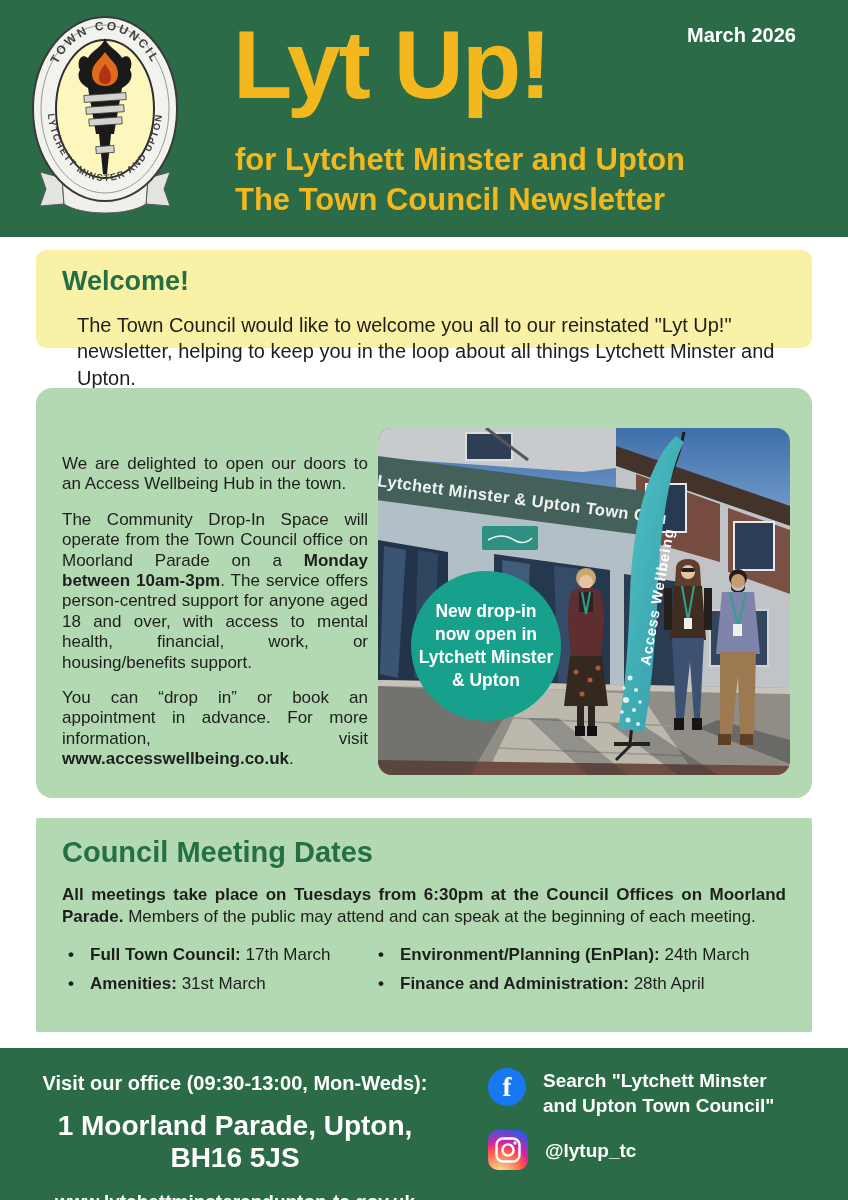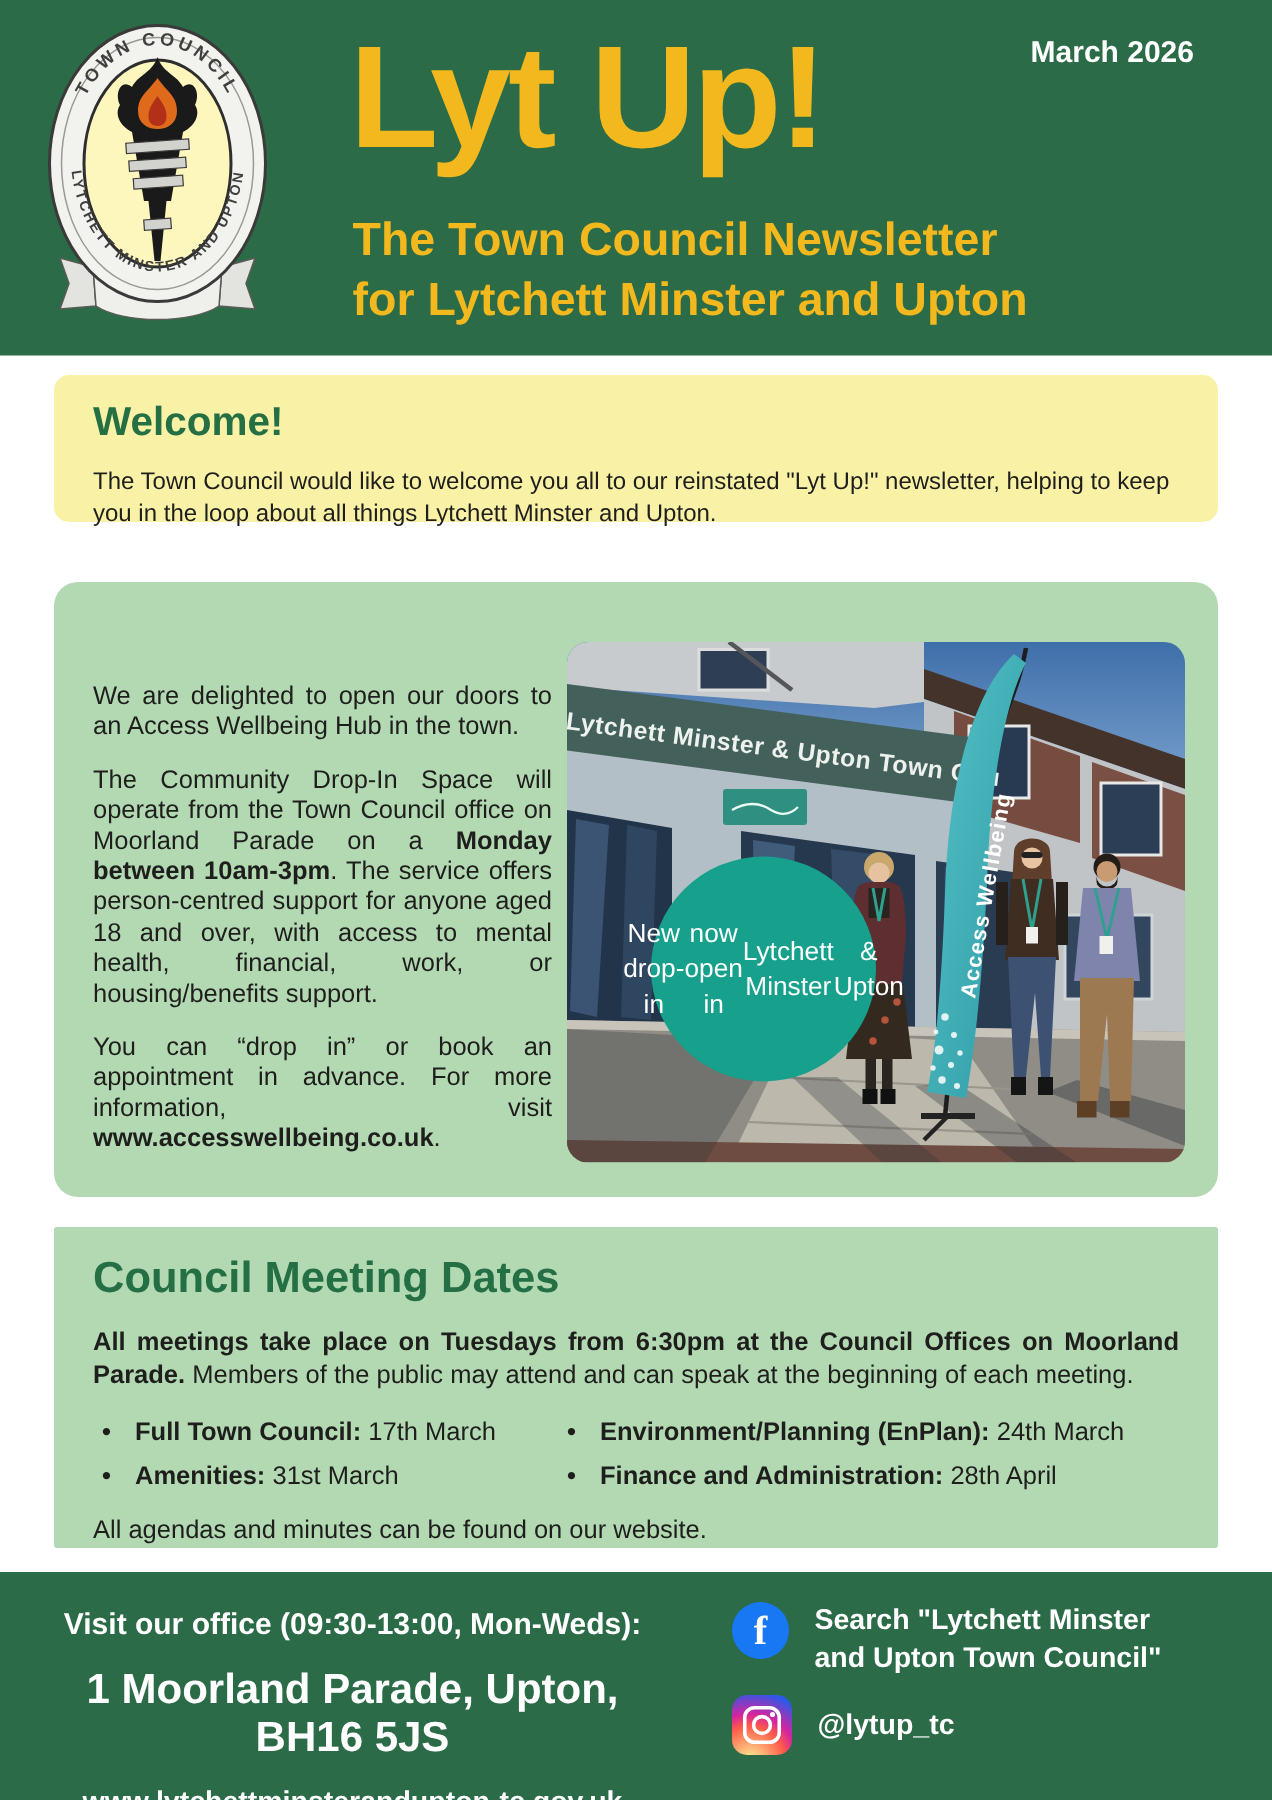--- a/index.html
+++ b/index.html
@@ -12,35 +12,35 @@
   .mast-title{position:absolute;left:233px;top:14px;font-size:97px;font-weight:bold;
               color:#f2b81d;letter-spacing:-2px;line-height:1.05;}
   .mast-sub{position:absolute;left:235px;top:140px;font-size:31px;font-weight:bold;
             color:#f2b81d;line-height:40px;}
   .issue-date{position:absolute;right:52px;top:24px;font-size:20px;font-weight:bold;color:#ffffff;}
 
   
   .welcome{position:absolute;left:36px;top:250px;width:776px;height:98px;background:#f9f2a6;
            border-radius:10px;box-sizing:border-box;padding:16px 26px;}
   .welcome h2{margin:0 0 14px 0;font-size:27px;color:#256f44;}
-  .welcome p{margin:0;font-size:16px;line-height:1.32;width:740px;}
+  .welcome p{margin:15px;font-size:20px;line-height:1.32;width:740px;}
 
   
   .talk{position:absolute;left:36px;top:388px;width:776px;height:410px;background:#b3d9b3;
         border-radius:16px;}
   .talk h2{position:absolute;left:26px;top:18px;margin:0;font-size:29px;color:#256f44;}
   .talk-col{position:absolute;left:26px;top:66px;width:306px;font-size:17px;line-height:1.2;
             text-align:justify;}
   .talk-col p{margin:0 0 15px 0;}
   .photo{position:absolute;left:342px;top:40px;width:412px;height:347px;border-radius:14px;
          overflow:hidden;}
   .photo svg{display:block;}
   .badge{position:absolute;left:33px;top:143px;width:150px;height:150px;border-radius:50%;
-         background:#17a18c;color:#ffffff;font-weight:normal;font-size:17.5px;line-height:1.32;
-         display:flex;flex-direction:row;align-items:center;justify-content:center;text-align:center;margin-left:23px;}
+         background:#17a18c;color:#ffffff;font-weight:bold;font-size:17.5px;line-height:1.32;
+         display:flex;flex-direction:column;align-items:center;justify-content:center;text-align:center;}
 
   
   .meetings{position:absolute;left:36px;top:818px;width:776px;height:214px;background:#b3d9b3;
             border-radius:2px;box-sizing:border-box;padding:18px 26px;}
   .meetings h2{margin:0 0 15px 0;font-size:29px;color:#256f44;}
   .meet-intro{font-size:17px;line-height:1.32;text-align:justify;width:724px;margin:0 0 16px 0;}
   .meet-grid{display:grid;grid-template-columns:310px auto;grid-template-rows:repeat(2,auto);
              grid-auto-flow:column;row-gap:9px;font-size:17px;}
   .meet-item{position:relative;padding-left:28px;}
   .meet-item::before{content:"\2022";position:absolute;left:6px;top:0;font-weight:bold;}
@@ -98,22 +98,22 @@
           <rect x="54" y="82" width="42" height="7" fill="#d2d2cf" stroke="#3a3a3a" stroke-width="0.8" transform="rotate(-4 75 85)"></rect>
           <rect x="56" y="94" width="38" height="7" fill="#d2d2cf" stroke="#3a3a3a" stroke-width="0.8" transform="rotate(-4 75 97)"></rect>
           <rect x="59" y="106" width="33" height="7" fill="#d2d2cf" stroke="#3a3a3a" stroke-width="0.8" transform="rotate(-4 75 109)"></rect>
           <path d="M69,122 L81,122 L77,162 L73,162 Z" fill="#1a1a1a"></path>
           <rect x="66" y="134" width="18" height="7" fill="#d2d2cf" stroke="#3a3a3a" stroke-width="0.8" transform="rotate(-4 75 137)"></rect>
         </g>
       </svg>
     </div>
     <div class="mast-title">Lyt Up!</div>
     <div class="mast-sub">
+      <div>for Lytchett Minster and Upton</div>
       <div>The Town Council Newsletter</div>
-      <div>for Lytchett Minster and Upton</div>
     </div>
     <div class="issue-date">March 2026</div>
   </header>
 
   <section class="welcome">
     <h2>Welcome!</h2>
     <p>The Town Council would like to welcome you all to our reinstated "Lyt Up!" newsletter, helping to keep you in the loop about all things Lytchett Minster and Upton.</p>
   </section>
 
   <section class="talk">
@@ -259,21 +259,20 @@
 
   <section class="meetings">
     <h2>Council Meeting Dates</h2>
     <p class="meet-intro"><b>All meetings take place on Tuesdays from 6:30pm at the Council Offices on Moorland Parade.</b><span> Members of the public may attend and can speak at the beginning of each meeting.</span></p>
     <div class="meet-grid">
       <div class="meet-item"><b>Full Town Council:</b> <span>17th March</span></div>
       <div class="meet-item"><b>Amenities:</b> <span>31st March</span></div>
       <div class="meet-item"><b>Environment/Planning (EnPlan):</b> <span>24th March</span></div>
       <div class="meet-item"><b>Finance and Administration:</b> <span>28th April</span></div>
     </div>
-    <p class="meet-outro">All agendas and minutes can be found on our website.</p>
   </section>
 
   <footer class="foot">
     <div class="foot-left">
       <div class="fl1">Visit our office (09:30-13:00, Mon-Weds):</div>
       <div class="fl2">1 Moorland Parade, Upton, BH16 5JS</div>
       <div class="fl3">www.lytchettminsterandupton-tc.gov.uk</div>
     </div>
     <div class="foot-right">
       <div class="social-row">

